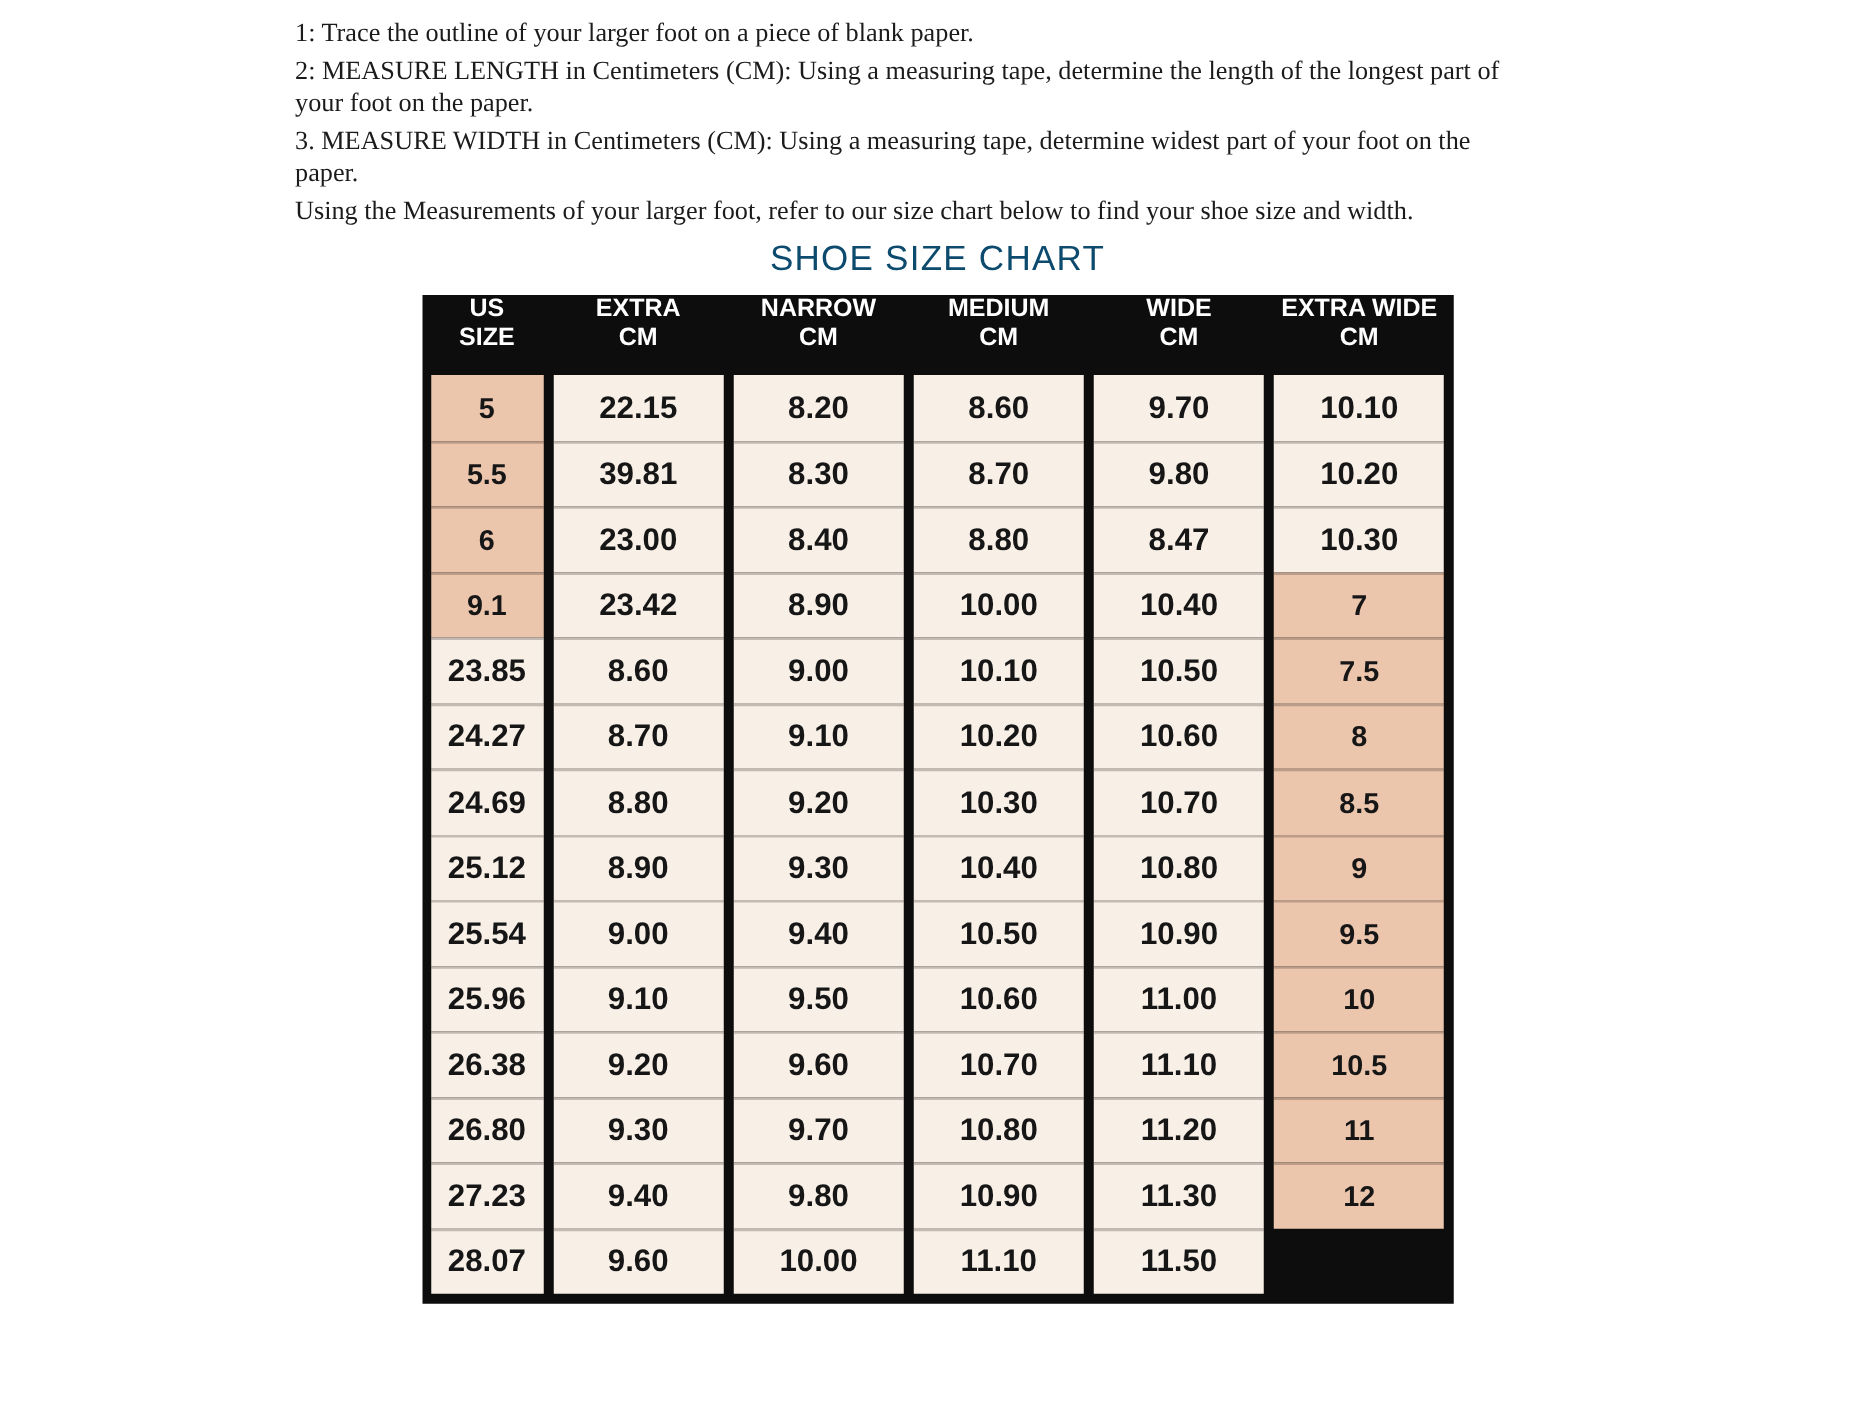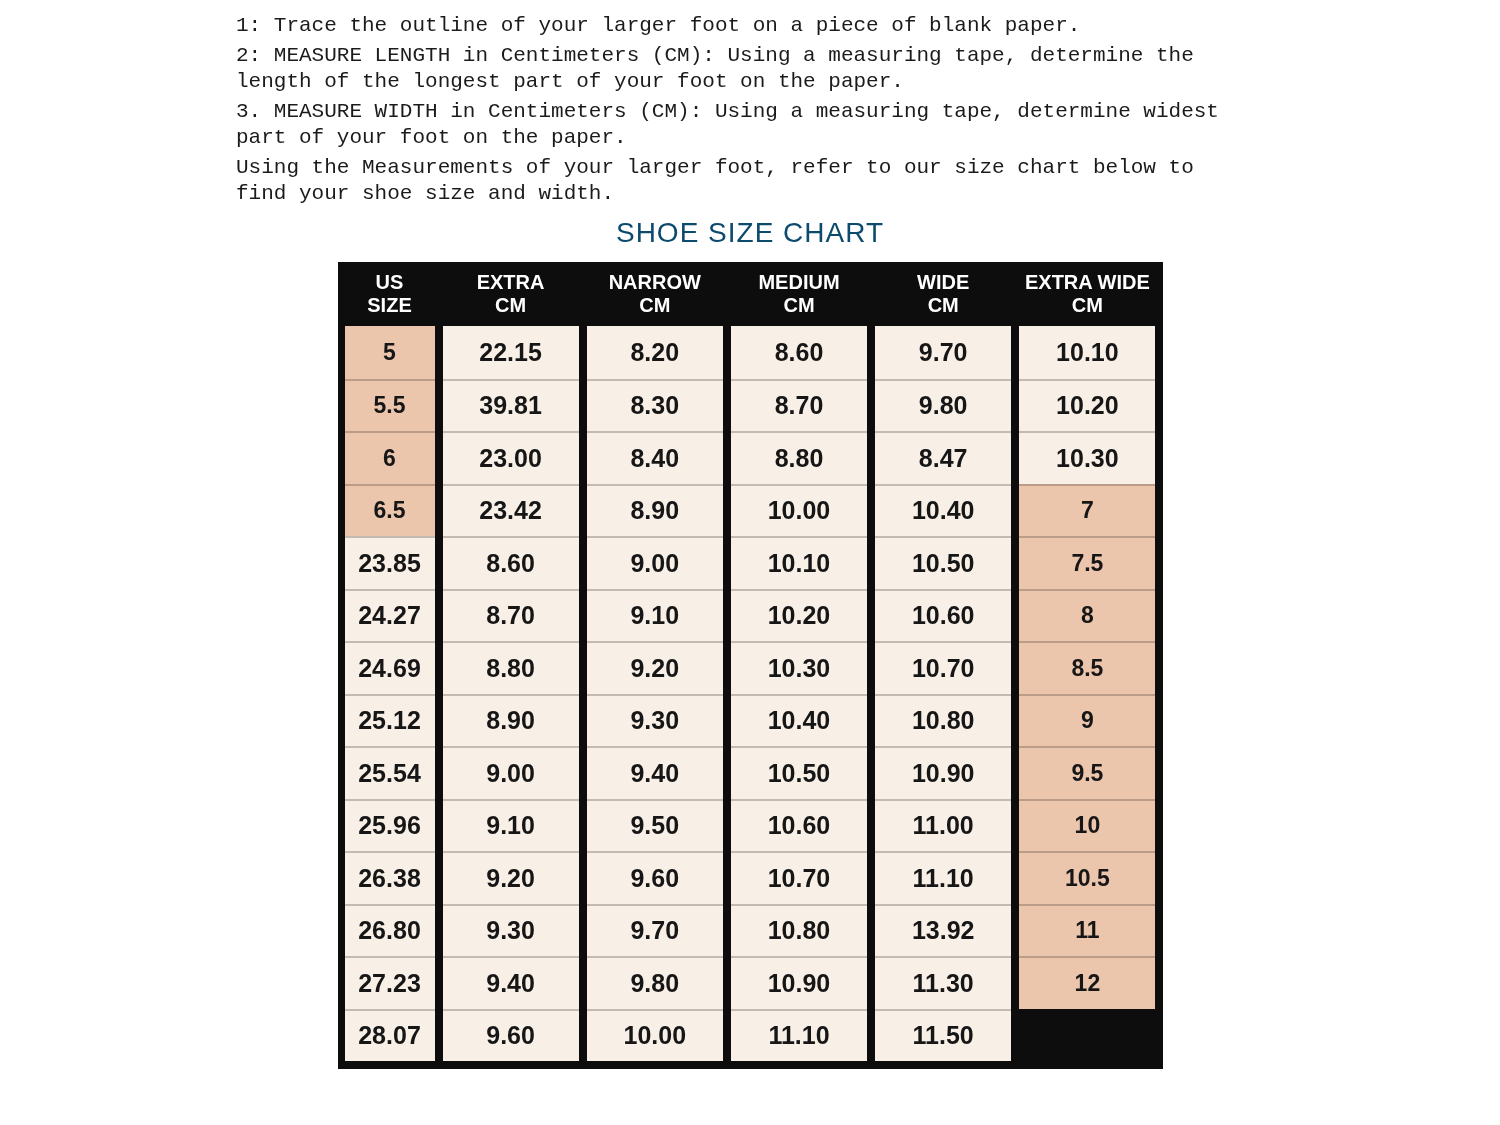--- a/index.html
+++ b/index.html
@@ -9,34 +9,34 @@
   }
   .main-title{
     padding-top:44px;margin:0;text-align:center;
     font-size:29px;font-weight:bold;letter-spacing:.5px;line-height:33px;
     font-family:"Liberation Serif", serif;color:#141414;
   }
   .instructions{
     margin:13px 0 0 236px;width:990px;
     font-size:21px;line-height:26px;color:#1b1b1b;
   }
-  .instructions p{margin:4px 0 3px 0;font-family:Liberation Mono, monospace;}
+  .instructions p{margin:4px 0 3px 0;}
   .chart-title{
     margin-top:10px;text-align:center;
     font-family:"Liberation Sans", sans-serif;
     font-size:28px;font-weight:500;letter-spacing:1px;color:#0c4a6e;line-height:31px;
   }
   .size-table{
     width:825px;margin:14px auto 0;box-sizing:border-box;
     background:var(--table-bg,#0d0d0d);
     display:grid;grid-template-columns:90px repeat(5,1fr);
     column-gap:8px;row-gap:0;padding:0 7px 8px 7px;
   }
   .th{
-    height:64px;display:flex;flex-direction:column;align-items:center;justify-content:center;
+    height:64px;display:flex;flex-direction:column;align-items:center;justify-content:flex-start;
     color:var(--header-text,#fff);text-align:center;
     font-family:"Liberation Sans", sans-serif;font-weight:bold;font-size:20px;line-height:23px;
   }
   .cell{
     height:52.5px;box-sizing:border-box;
     display:flex;align-items:center;justify-content:center;
     background:var(--cell-bg,#f8efe7);
     font-family:"Liberation Sans", sans-serif;font-weight:bold;font-size:25px;color:#161616;
   }
   .cell.size{background:var(--size-col-bg,#ecc5ad);font-size:23px;}
@@ -93,21 +93,21 @@
       <div class="cell sep">8.30</div>
       <div class="cell sep">8.70</div>
       <div class="cell sep">9.80</div>
       <div class="cell sep">10.20</div>
       <div class="cell size sep">6</div>
       <div class="cell sep">23.00</div>
       <div class="cell sep">8.40</div>
       <div class="cell sep">8.80</div>
       <div class="cell sep">8.47</div>
       <div class="cell sep">10.30</div>
-      <div class="cell size sep">6.5</div>
+      <div class="cell size sep">9.1</div>
       <div class="cell sep">23.42</div>
       <div class="cell sep">8.90</div>
       <div class="cell sep">10.00</div>
       <div class="cell sep">10.40</div>
       <div class="cell size sep">7</div>
       <div class="cell sep">23.85</div>
       <div class="cell sep">8.60</div>
       <div class="cell sep">9.00</div>
       <div class="cell sep">10.10</div>
       <div class="cell sep">10.50</div>
@@ -145,21 +145,21 @@
       <div class="cell sep">26.38</div>
       <div class="cell sep">9.20</div>
       <div class="cell sep">9.60</div>
       <div class="cell sep">10.70</div>
       <div class="cell sep">11.10</div>
       <div class="cell size sep">10.5</div>
       <div class="cell sep">26.80</div>
       <div class="cell sep">9.30</div>
       <div class="cell sep">9.70</div>
       <div class="cell sep">10.80</div>
-      <div class="cell sep">13.92</div>
+      <div class="cell sep">11.20</div>
       <div class="cell size sep">11</div>
       <div class="cell sep">27.23</div>
       <div class="cell sep">9.40</div>
       <div class="cell sep">9.80</div>
       <div class="cell sep">10.90</div>
       <div class="cell sep">11.30</div>
       <div class="cell size sep">12</div>
       <div class="cell sep">28.07</div>
       <div class="cell sep">9.60</div>
       <div class="cell sep">10.00</div>

